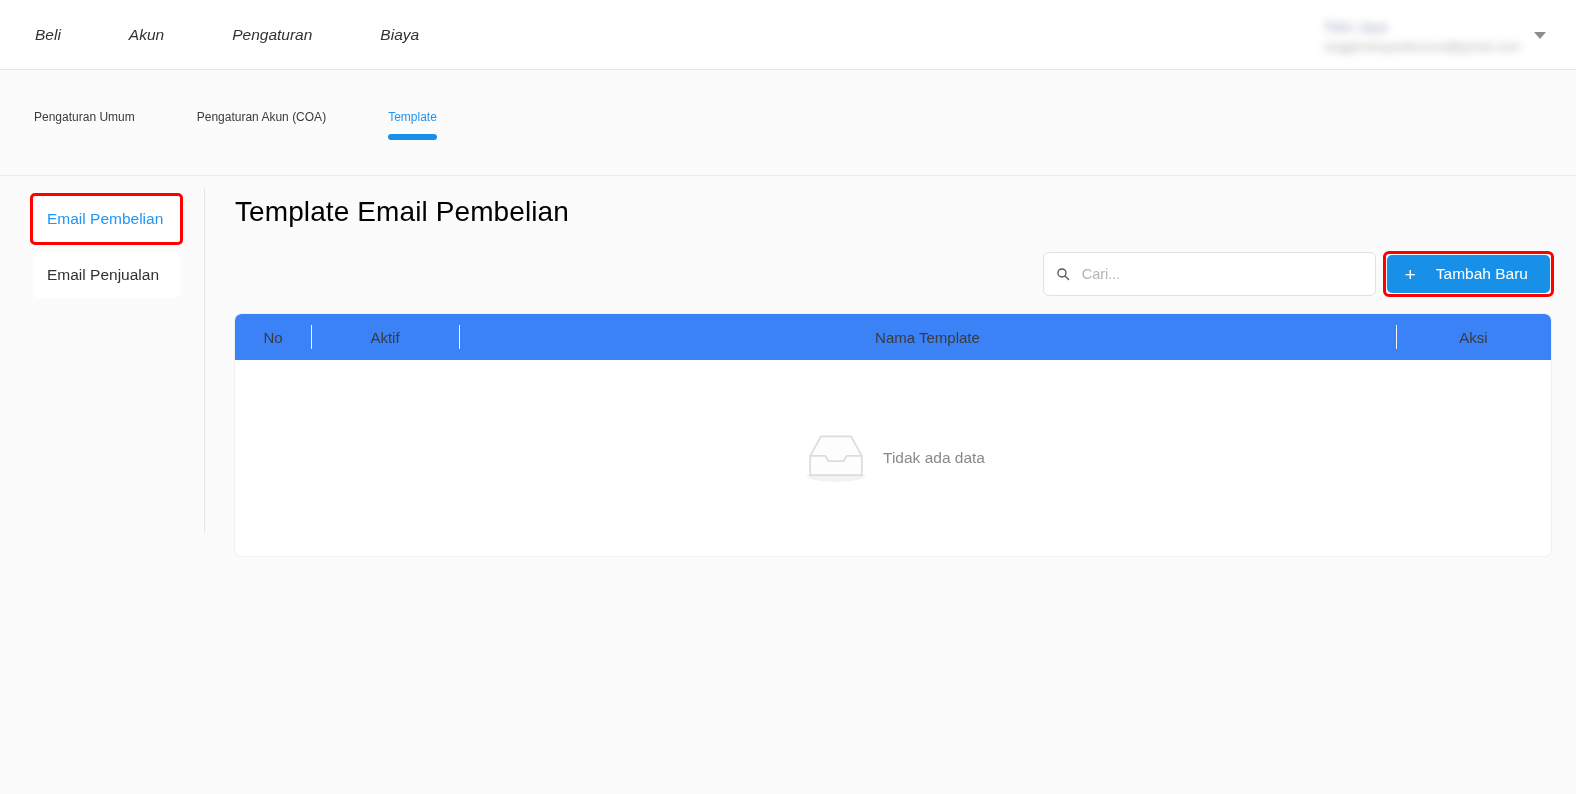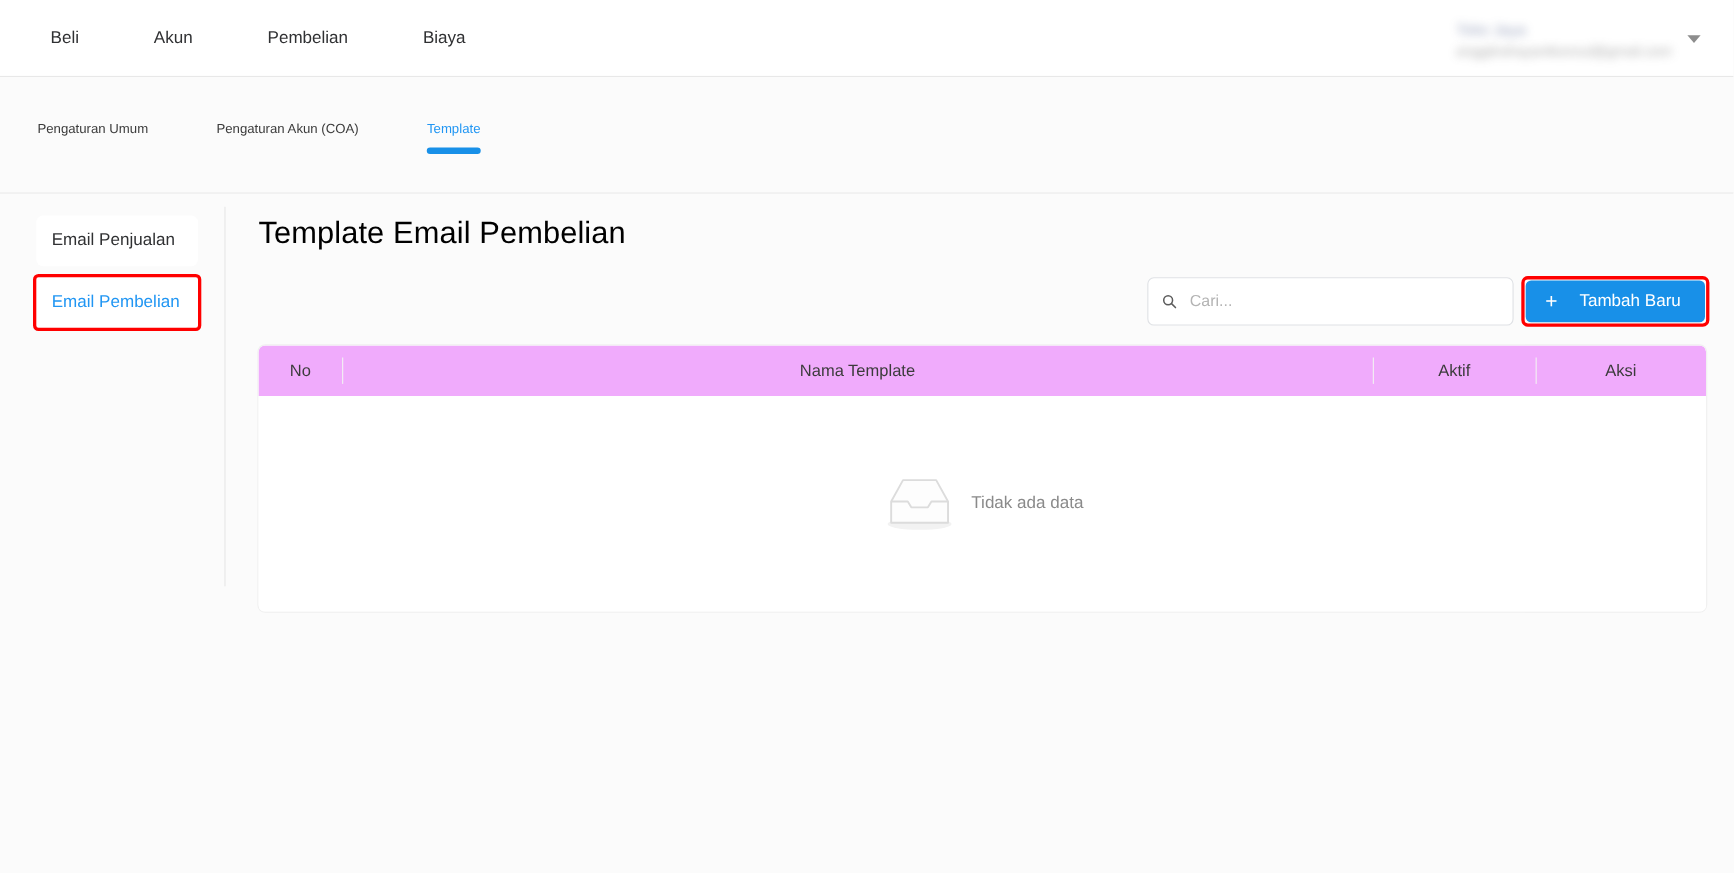--- a/index.html
+++ b/index.html
@@ -17,22 +17,23 @@
     position: relative;
     height: 70px;
     background: #ffffff;
     border-bottom: 1px solid #e8e8e8;
     display: flex;
     align-items: center;
   }
   .topnav-items {
     display: flex;
     align-items: center;
-    padding-left: 46px;
+    padding-left: 35px;
     gap: 0px;
+    font-style: italic;
   }
   .topnav-item {
     font-size: 15.5px;
     color: #303133;
     padding: 0 31px 0 0;
     margin-right: 37px;
     cursor: pointer;
     white-space: nowrap;
     line-height: 70px;
   }
@@ -228,21 +229,21 @@
 
   
   .table-card {
     background: #fff;
     border-radius: 6px;
     overflow: hidden;
     box-shadow: 0 0 0 1px #f0f0f0;
   }
   .thead {
     display: flex;
-    background: #f0abfc;
+    background: #3b82f6;
     height: 46px;
     align-items: stretch;
     border-radius: 6px 6px 0 0;
   }
   .th {
     display: flex;
     align-items: center;
     justify-content: center;
     font-size: 15px;
     color: #3b3b3b;
@@ -275,21 +276,21 @@
   .empty-icon { width: 70px; height: 56px; }
   .empty-text { font-size: 15.5px; color: #8a8a8a; }
 </style>
 </head>
 <body>
 
 <div class="topnav">
   <div class="topnav-items">
     <div class="topnav-item">Beli</div>
     <div class="topnav-item">Akun</div>
-    <div class="topnav-item">Pembelian</div>
+    <div class="topnav-item">Pengaturan</div>
     <div class="topnav-item">Biaya</div>
   </div>
 
   <div class="user-area">
     <div class="user-text">
       <div class="user-name">Toko Jaya</div>
       <div class="user-email">anggitrahayantkonsul@gmail.com</div>
     </div>
     <div class="caret-down"></div>
   </div>
@@ -305,25 +306,25 @@
   <div class="subtab active">
     <span>Template</span>
     <span class="underline"></span>
   </div>
   <div class="subtabs-rule"></div>
 </div>
 
 <div class="content">
 
   <div class="sidebar">
+    <div class="side-item active boxed">
+      <span>Email Pembelian</span>
+    </div>
     <div class="side-item">
       <span>Email Penjualan</span>
-    </div>
-    <div class="side-item active boxed">
-      <span>Email Pembelian</span>
     </div>
   </div>
 
   <div class="main">
     <h1 class="page-title">Template Email Pembelian</h1>
 
     <div class="toolbar">
       <div class="search-box">
         <svg class="search-icon" viewBox="0 0 16 16" fill="none" stroke="#5c5c5c" stroke-width="1.6">
           <circle cx="6.8" cy="6.8" r="4.6"></circle>
@@ -336,22 +337,22 @@
         <button class="btn-add">
           <span class="plus-icon">+</span>
           <span>Tambah Baru</span>
         </button>
       </div>
     </div>
 
     <div class="table-card">
       <div class="thead">
         <div class="th th-no">No</div>
+        <div class="th th-aktif">Aktif</div>
         <div class="th th-nama">Nama Template</div>
-        <div class="th th-aktif">Aktif</div>
         <div class="th th-aksi">Aksi</div>
       </div>
 
       <div class="tbody-empty">
         <svg class="empty-icon" viewBox="0 0 64 52" fill="none">
           <ellipse cx="32" cy="43" rx="27" ry="5" fill="#f2f2f2"></ellipse>
           <path d="M8 24 L18 6 L46 6 L56 24 L56 42 L8 42 Z" fill="#fdfdfd" stroke="#dcdcdc" stroke-width="1.6" stroke-linejoin="round"></path>
           <path d="M8 24 L22 24 L25 29 L39 29 L42 24 L56 24" fill="none" stroke="#dcdcdc" stroke-width="1.6" stroke-linejoin="round"></path>
         </svg>
         <div class="empty-text">Tidak ada data</div>

